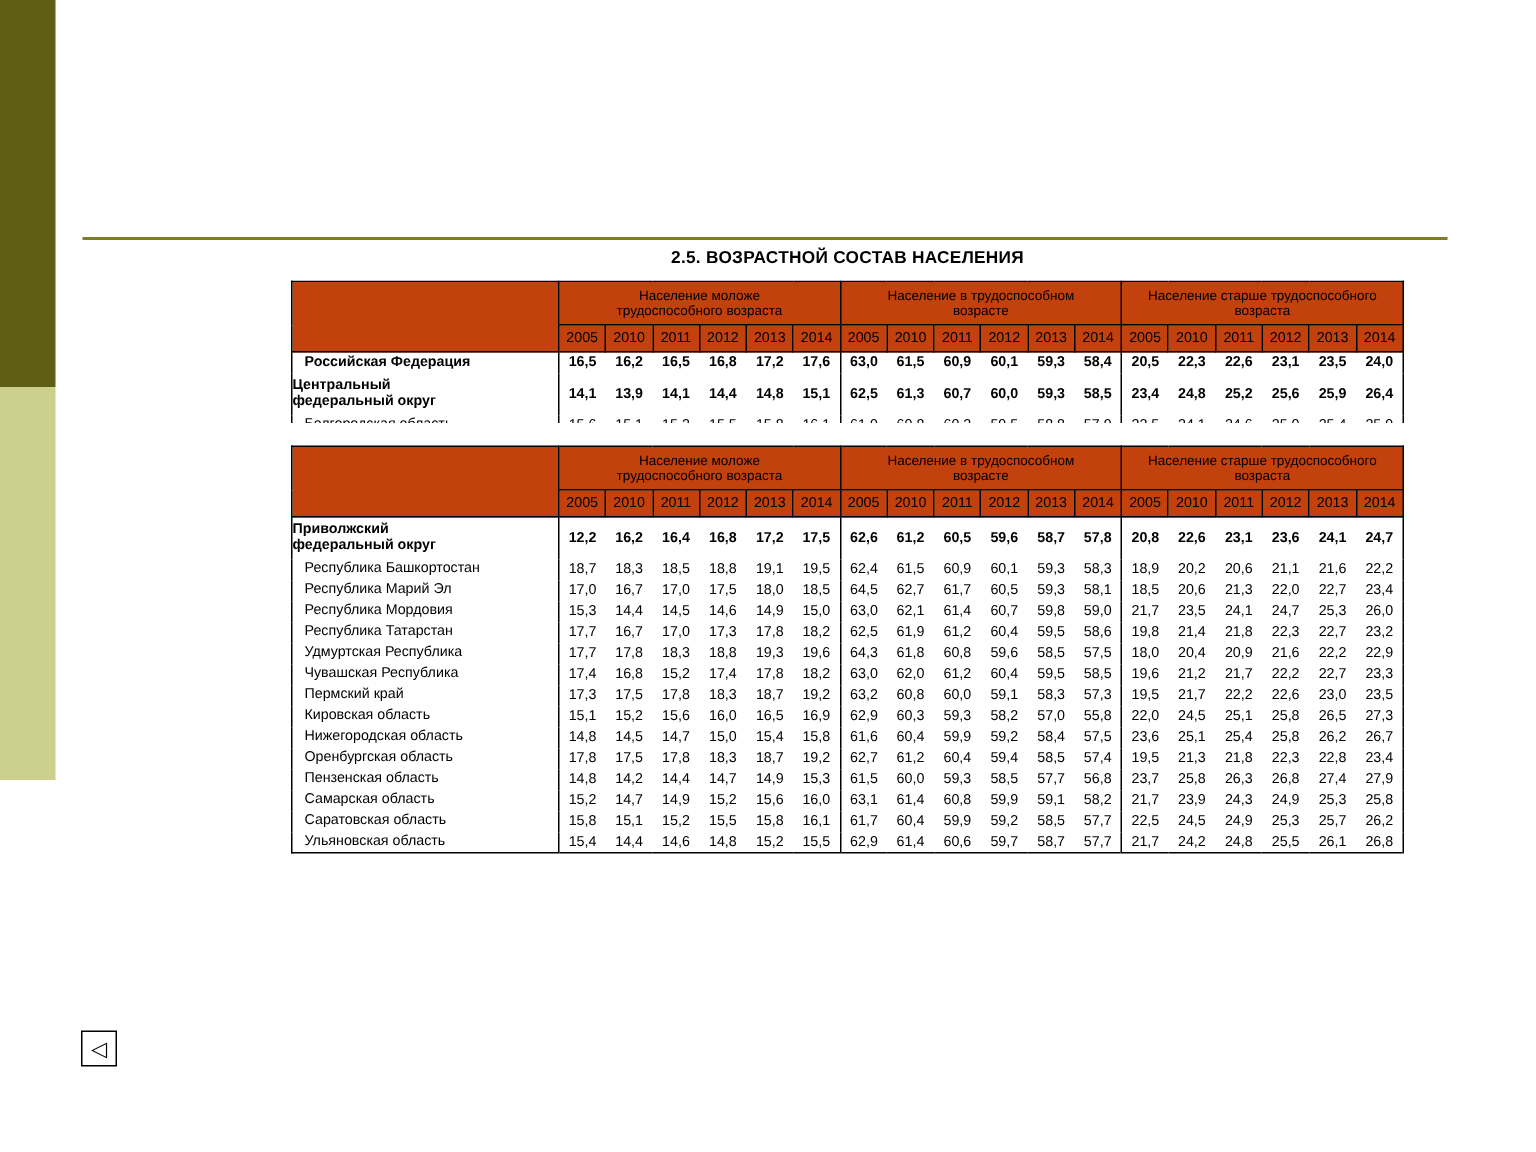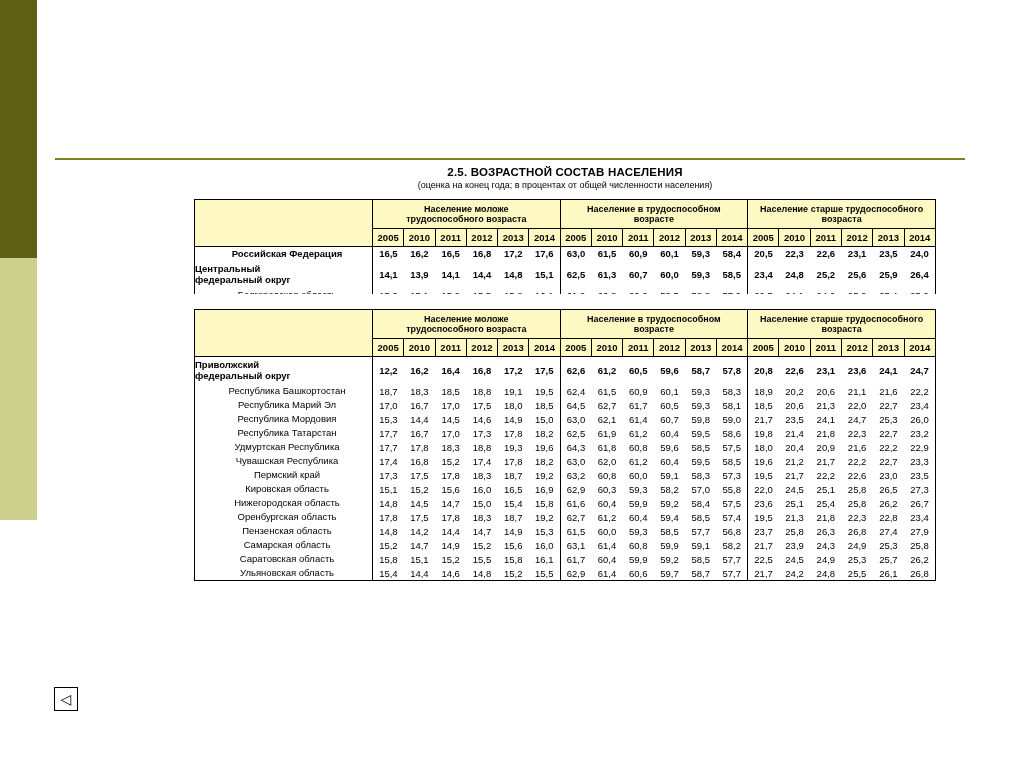--- a/index.html
+++ b/index.html
@@ -10,26 +10,26 @@
   .leftbar-dark{position:absolute;left:0;top:0;width:37px;height:258px;background:#5e5e14;}
   .leftbar-light{position:absolute;left:0;top:258px;width:37px;height:262px;background:#ccd08c;}
   .top-rule{position:absolute;left:55px;top:158px;width:910px;height:2px;background:#7e7e22;}
   .content{position:absolute;left:194px;top:166px;width:742px;}
   .title{text-align:center;font-weight:bold;font-size:11.5px;letter-spacing:0.2px;}
   .subtitle{text-align:center;font-size:9px;margin-top:2px;}
   .tbl-wrap1{margin-top:9px;height:95px;overflow:hidden;}
   .tbl-wrap2{margin-top:15px;}
   table.stat{border-collapse:collapse;table-layout:fixed;width:742px;border:1px solid #000;}
   table.stat col.name{width:178px;}
-  table.stat th{border:1px solid #000;font-weight:bold;padding:1px 0;background:#fef9c3;}
+  table.stat th{border:1px solid #000;font-weight:normal;padding:1px 0;background:#c2410c;}
   table.stat th.grp{font-size:9px;line-height:1.15;white-space:pre-line;height:26px;vertical-align:middle;text-align:center;}
   table.stat th.yr{font-size:9.5px;height:15px;text-align:center;margin-left:28px;}
   table.stat th.corner{border:1px solid #000;}
   table.stat td{font-size:9.5px;padding:0 1px;vertical-align:middle;}
-  table.stat td.name-cell{border-right:1px solid #000;padding-left:8px;white-space:pre-line;line-height:1.1;text-align:center;}
+  table.stat td.name-cell{border-right:1px solid #000;padding-left:8px;white-space:pre-line;line-height:1.1;text-align:left;}
   table.stat tr.center-name td.name-cell{text-align:left;padding-left:0;}
   table.stat td.val{text-align:center;}
   table.stat td.g-end{border-right:1px solid #000;}
   table.stat tbody tr{height:14px;}
   table.stat tbody tr.tall{height:28px;}
   table.stat tbody tr.bold td{font-weight:bold;}
   .nav-btn{
     position:absolute;left:54px;top:687px;width:22px;height:22px;border:1px solid #000;
     display:flex;align-items:center;justify-content:center;font-size:14px;line-height:1;
     background:#fff;cursor:pointer;
@@ -37,21 +37,20 @@
 </style>
 </head>
 <body>
 
 <div class="leftbar-dark"></div>
 <div class="leftbar-light"></div>
 <div class="top-rule"></div>
 
 <div class="content">
   <div class="title">2.5. ВОЗРАСТНОЙ СОСТАВ НАСЕЛЕНИЯ</div>
-  <div class="subtitle">(оценка на конец года; в процентах от общей численности населения)</div>
   <div class="tbl-wrap1">
     <div>
         <table class="stat">
           <colgroup>
             <col class="name">
             <col>
             <col>
             <col>
             <col>
             <col>

